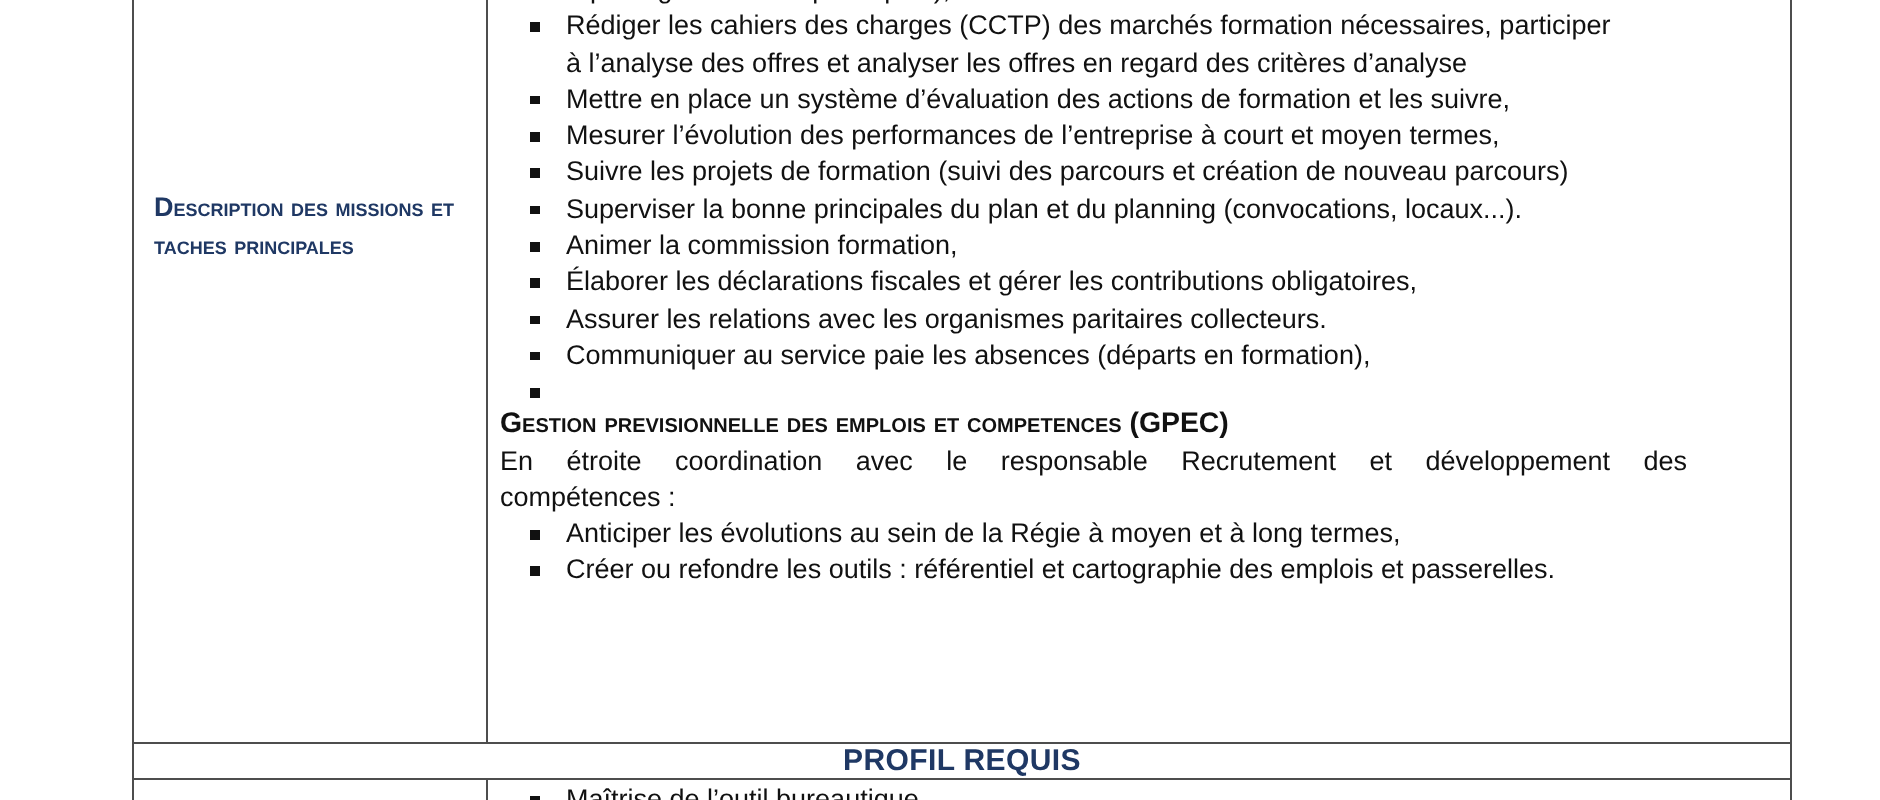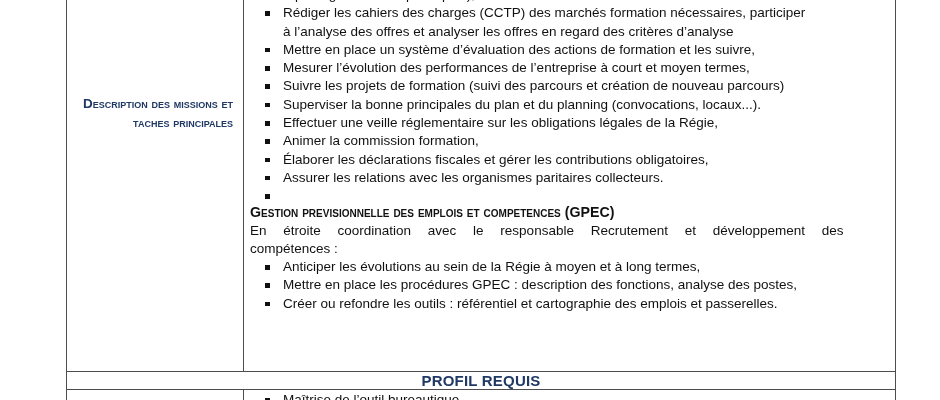--- a/index.html
+++ b/index.html
@@ -43,21 +43,21 @@
   .cell-right {
     flex: 1 1 auto;
     overflow: hidden;
     padding: 0 7px 0 6px;
   }
 
   
   .cell-header {
     margin-top: 95px;
     padding: 0 10px;
-    text-align: right;
+    text-align: left;
     font-weight: bold;
     font-variant: small-caps;
     font-size: 13.5px;
     line-height: 18.5px;
     color: #1F3864;
   }
 
   
   .content { margin-top: -14px; }
   .cont-line {
@@ -130,53 +130,52 @@
         <div class="bullet">
           <span class="marker"></span>
           <span class="bullet-text">Suivre les projets de formation (suivi des parcours et création de nouveau parcours)</span>
         </div>
         <div class="bullet">
           <span class="marker"></span>
           <span class="bullet-text">Superviser la bonne principales du plan et du planning (convocations, locaux...).</span>
         </div>
         <div class="bullet">
           <span class="marker"></span>
-          <span class="bullet-text">Effectuer une veille réglementaire sur les obligations légales de la Régie,</span>
-        </div>
-        <div class="bullet">
-          <span class="marker"></span>
         </div>
         <div class="bullet">
           <span class="marker"></span>
           <span class="bullet-text">Animer la commission formation,</span>
         </div>
         <div class="bullet">
           <span class="marker"></span>
           <span class="bullet-text">Élaborer les déclarations fiscales et gérer les contributions obligatoires,</span>
         </div>
         <div class="bullet">
           <span class="marker"></span>
           <span class="bullet-text">Assurer les relations avec les organismes paritaires collecteurs.</span>
+        </div>
+        <div class="bullet">
+          <span class="marker"></span>
+          <span class="bullet-text">Communiquer au service paie les absences (départs en formation),</span>
         </div>
         <div class="bullet">
           <span class="marker"></span>
         </div>
 
         <div class="subheading">Gestion previsionnelle des emplois et competences (GPEC)</div>
 
         <div class="para stretch-lg">En étroite coordination avec le responsable Recrutement et développement des
 compétences :</div>
 
         <div class="bullet">
           <span class="marker"></span>
           <span class="bullet-text">Anticiper les évolutions au sein de la Régie à moyen et à long termes,</span>
         </div>
         <div class="bullet">
           <span class="marker"></span>
-          <span class="bullet-text">Mettre en place les procédures GPEC : description des fonctions, analyse des postes,</span>
         </div>
         <div class="bullet">
           <span class="marker"></span>
           <span class="bullet-text">Créer ou refondre les outils : référentiel et cartographie des emplois et passerelles.</span>
         </div>
 
       </div>
     </div>
   </div>
 

